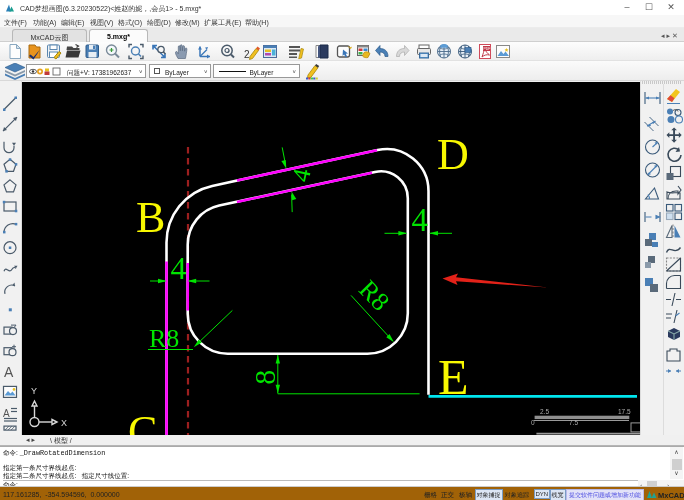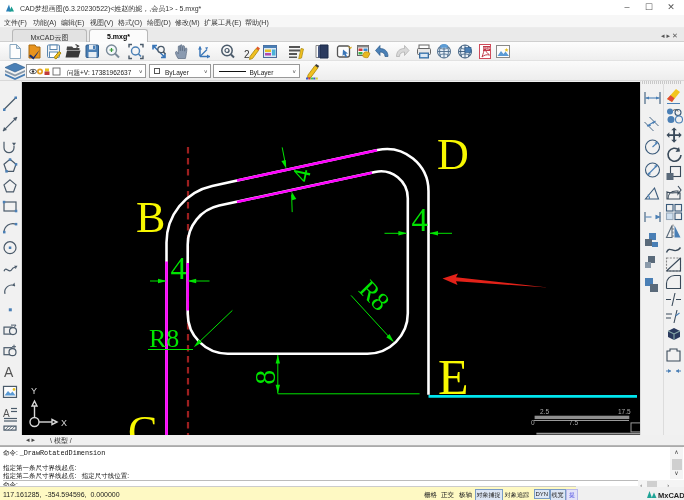--- a/index.html
+++ b/index.html
@@ -19,21 +19,21 @@
   #toolbar2 { left:0; top:61px; width:684px; height:20px; background:linear-gradient(#fbfbfb,#ededed); border-bottom:1px solid #d8d8d8; }
   .combo { position:absolute; top:3px; height:14px; background:#fff; border:1px solid #999; font-size:6.5px; color:#222; }
   .combo .arr { position:absolute; right:2px; top:3px; font-size:6px; color:#555; transform:scaleY(.8); }
   #lefttb { left:0; top:81px; width:22px; height:354px; background:#f1f1f1; border-right:1px solid #dadada; }
   #righttb1 { left:640px; top:81px; width:23px; height:354px; background:#f1f1f1; border-left:1px solid #dcdcdc; }
   #righttb2 { left:663px; top:81px; width:21px; height:354px; background:#f1f1f1; border-left:1px solid #dcdcdc; }
   #canvas { left:22px; top:82px; width:618px; height:353px; background:#000; }
   #modelstrip { left:0; top:435px; width:684px; height:11px; background:#f0f0f0; border-bottom:1px solid #b5b5b5; font-size:7px; color:#333; }
   #cmd { left:0; top:446px; width:684px; height:40px; background:#ffffff; border-top:1px solid #aaa; font-size:6.5px; color:#111; }
   #cmd div { position:absolute; left:3px; }
-  #status { left:0; top:486px; width:576px; height:14px; background:#fef9c3; border-top:1px solid #ccc; font-size:6.5px; color:#222; }
+  #status { left:0; top:486px; width:684px; height:14px; background:#a16207; border-top:1px solid #ccc; font-size:6.5px; color:#222; }
   .sbox { border:1px solid #7a9cc4; background:#dce6f4; padding:1px 1px; font-size:6px; }
 </style>
 </head>
 <body>
 <div id="win">
   <div id="titlebar" class="abs">
     <svg class="abs" style="left:5px;top:3px" width="10" height="10" viewBox="0 0 10 10">
         <path d="M1 8.5 L4 1.5 L6 8.5 Z" fill="#2a7fb8"></path>
         <path d="M4.2 8.5 L6.5 3.5 L9 8.5 Z" fill="#1b9e8f"></path>
       </svg>

